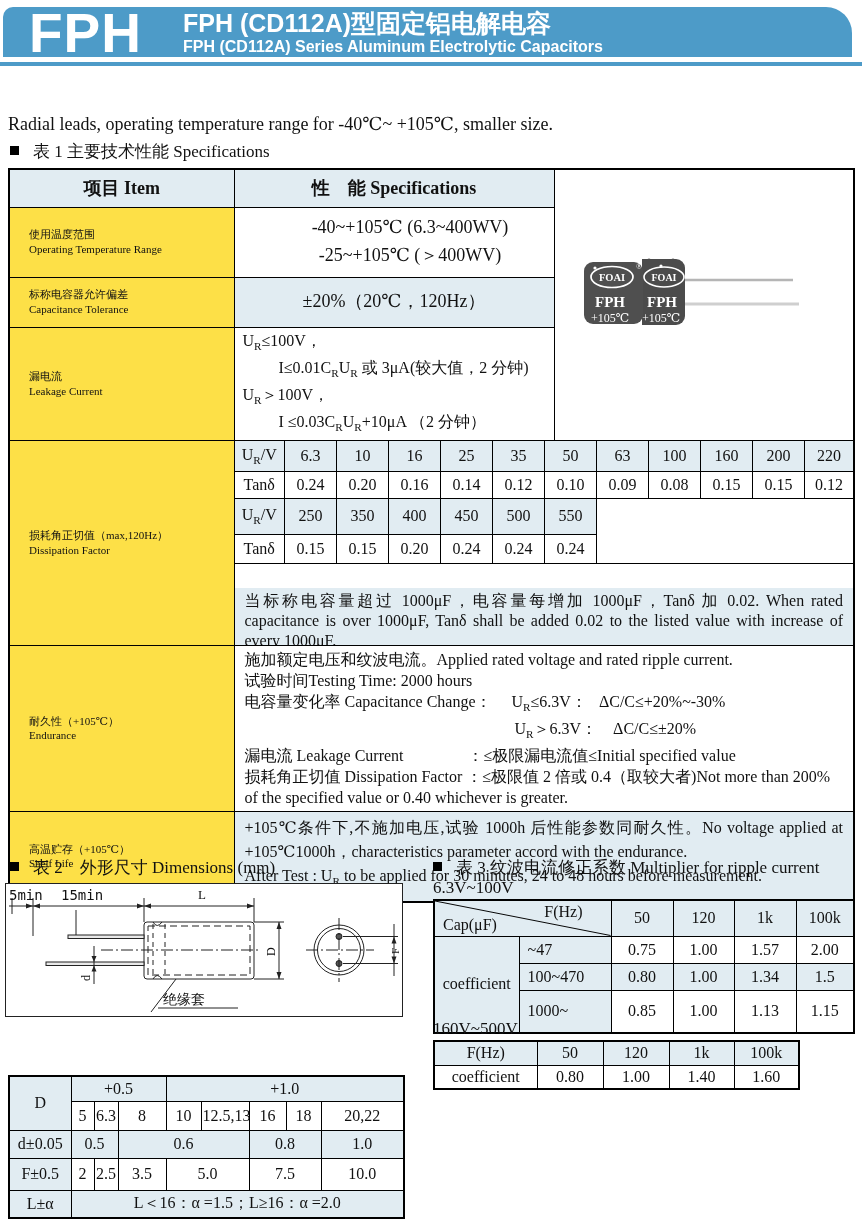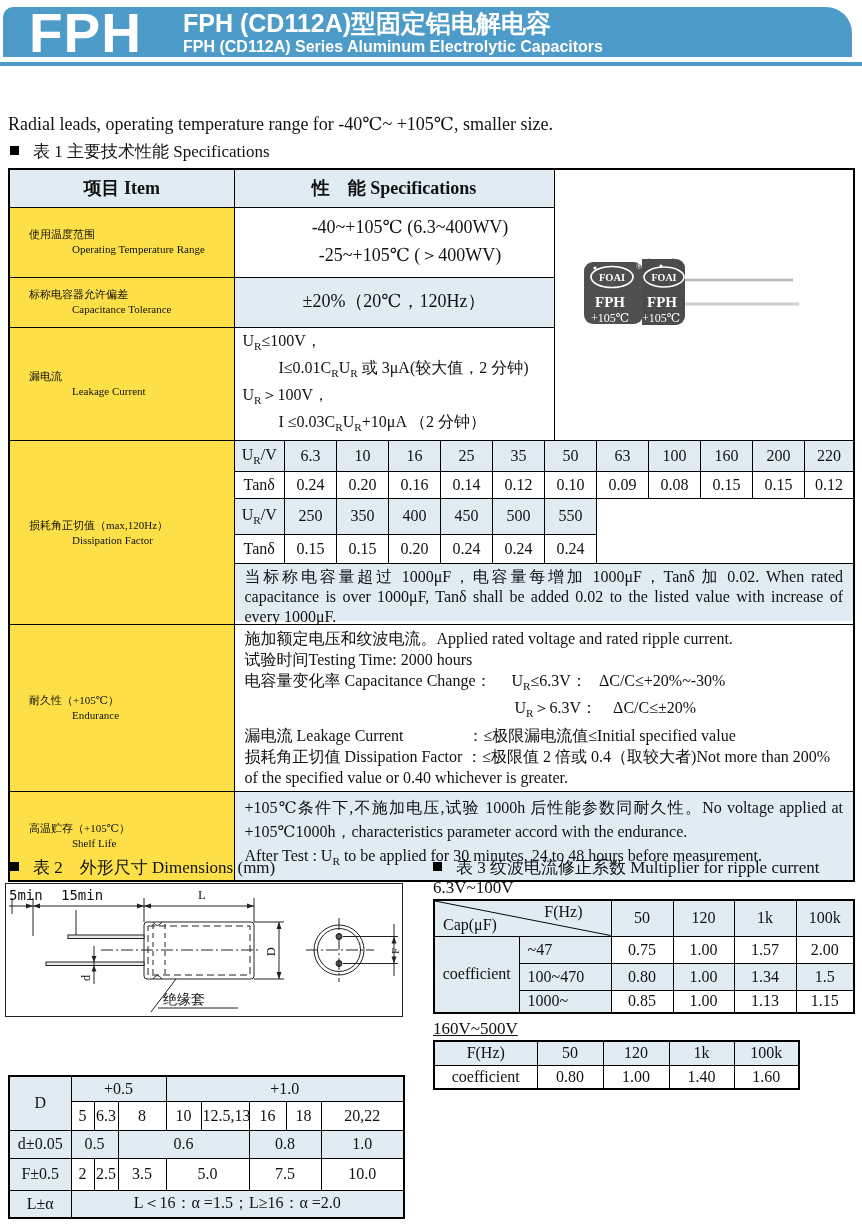--- a/index.html
+++ b/index.html
@@ -22,33 +22,33 @@
   .bullet{display:inline-block;width:9px;height:9px;background:#000;margin-right:14px;vertical-align:2px;}
   
   table{border-collapse:collapse;table-layout:fixed;}
   td{border:1px solid #000;font-size:16px;overflow:hidden;}
   .blue{background:#e1ecf2;}
   .white{background:#fff;}
   .cen{text-align:center;vertical-align:middle;}
   
   .t1{position:absolute;left:8px;top:168px;width:845px;border:2px solid #000;}
   .t1 td.lab{background:#fde047;padding:2px 19px;vertical-align:middle;font-size:11px;line-height:1.35;}
-  .t1 td.lab .en{text-align:justify;margin-left:43px;}
+  .t1 td.lab .en{text-align:justify;}
   .t1 .hd{font-size:18px;font-weight:bold;}
   .v2line{font-size:18px;line-height:1.55;margin-left:32px;}
   .leak{padding:2px 8px;vertical-align:middle;line-height:21px;font-size:16px;}
   .ind2{margin-left:36px;}
   .subwrap{padding:0;vertical-align:top;}
   table.sub{width:100%;border:none;}
   table.sub td{text-align:center;vertical-align:middle;font-size:16px;}
   table.sub tr td:first-child{border-left:none;}
   table.sub tr td:last-child{border-right:none;margin-top:25px;}
   table.sub tr:first-child td{border-top:none;}
   .dissnote{height:54px;background:#e1ecf2;padding:3px 10px 0 10px;text-align:justify;
-            font-size:16px;line-height:1.25;}
+            font-size:16px;line-height:1.25;margin-top:24px;}
   .endur{padding:3px 10px;vertical-align:top;font-size:16px;line-height:21px;}
   .endur .ind{margin-left:270px;}
   .shelfc{padding:4px 10px;vertical-align:top;font-size:16px;line-height:24px;}
   .just{text-align:justify;}
   .photo-cell{background:#fff;padding:0;vertical-align:top;}
   sub{font-size:70%;}
   
   .drawbox{position:absolute;left:5px;top:883px;width:396px;height:132px;border:1.5px solid #222;background:#fff;}
   
   .t3a{position:absolute;left:433px;top:899px;width:420px;border:2.5px solid #000;}
@@ -351,31 +351,31 @@
       <td class="white cen">1.57</td>
       <td class="white cen">2.00</td>
     </tr>
     <tr style="height:27px">
       <td class="blue" style="padding-left:8px">100~470</td>
       <td class="blue cen">0.80</td>
       <td class="blue cen">1.00</td>
       <td class="blue cen">1.34</td>
       <td class="blue cen">1.5</td>
     </tr>
-    <tr style="height:23px">
+    <tr style="height:43px">
       <td class="blue" style="padding-left:8px">1000~</td>
       <td class="white cen">0.85</td>
       <td class="white cen">1.00</td>
       <td class="white cen">1.13</td>
       <td class="white cen">1.15</td>
     </tr>
   </tbody>
     </table>
 
-  <div class="rangelab" style="left:433px;top:1019px;text-decoration:underline;">160V~500V</div>
+  <div class="rangelab" style="left:433px;top:1019px;">160V~500V</div>
   <table class="t3b">
     <colgroup>
         <col style="width:103px">
         <col style="width:66px">
         <col style="width:66px">
         <col style="width:65px">
         <col style="width:65px">
       </colgroup>
     <tbody>
         <tr style="height:24px">

